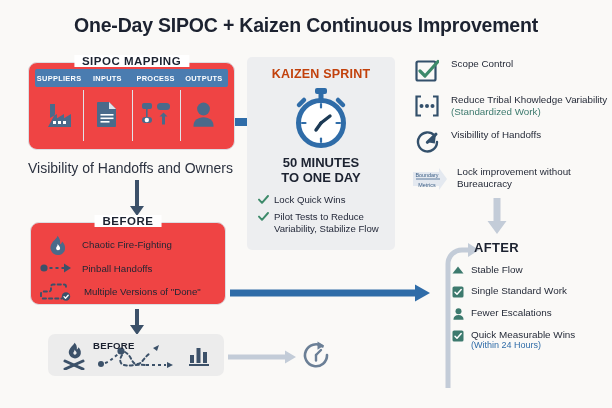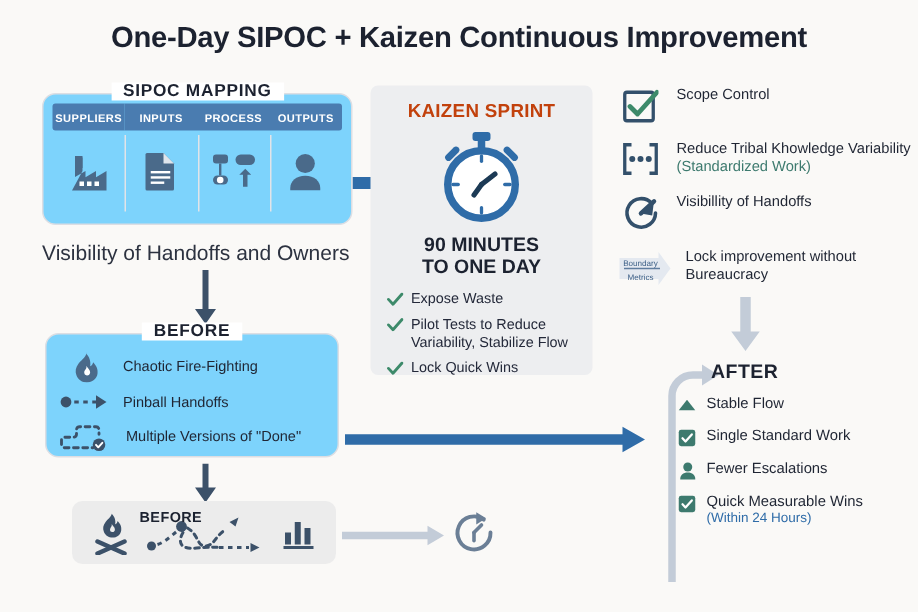--- a/index.html
+++ b/index.html
@@ -16,21 +16,21 @@
   
   #title {
     left: 0; top: 14px; width: 612px;
     text-align: center;
     font-size: 19.5px; font-weight: bold;
     color: #1c2230; letter-spacing: -0.2px;
   }
 
   
   .card {
-    background: #7dd3fc;
+    background: #ef4444;
     border: 1px solid #dcdee3;
     border-radius: 9px;
   }
   .card-legend {
     position: absolute; top: -8px; left: 50%;
     transform: translateX(-50%);
     background: #ffffff;
     padding: 0 8px;
     font-size: 11.5px; font-weight: bold;
     color: #1c2230; letter-spacing: 0.5px;
@@ -216,48 +216,40 @@
             <path d="M31 51.5V55"></path>
           <path d="M12 36h3.5"></path>
             <path d="M46.5 36H50"></path>
         </g>
         <path d="M31 36l9-7" stroke="#1c3a55" stroke-width="3.4" stroke-linecap="round"></path>
         <path d="M31 36l-5 7" stroke="#1c3a55" stroke-width="3.4" stroke-linecap="round"></path>
       </svg>
     </div>
 
     <div id="kaizen-duration">
-      <div>90 MINUTES</div>
+      <div>50 MINUTES</div>
       <div>TO ONE DAY</div>
     </div>
 
     <div id="kaizen-list">
       <div class="kz-item">
         <span class="kz-check">
           <svg width="11" height="9" viewBox="0 0 11 9">
               <path d="M1 4.6l3 3.2L10 1" stroke="#3d8a6a" stroke-width="1.9" fill="none" stroke-linecap="round" stroke-linejoin="round"></path>
             </svg>
         </span>
-        <span>Expose Waste</span>
+        <span>Lock Quick Wins</span>
       </div>
       <div class="kz-item">
         <span class="kz-check">
           <svg width="11" height="9" viewBox="0 0 11 9">
               <path d="M1 4.6l3 3.2L10 1" stroke="#3d8a6a" stroke-width="1.9" fill="none" stroke-linecap="round" stroke-linejoin="round"></path>
             </svg>
         </span>
         <span style="max-width:112px;">Pilot Tests to Reduce Variability, Stabilize Flow</span>
-      </div>
-      <div class="kz-item">
-        <span class="kz-check">
-          <svg width="11" height="9" viewBox="0 0 11 9">
-              <path d="M1 4.6l3 3.2L10 1" stroke="#3d8a6a" stroke-width="1.9" fill="none" stroke-linecap="round" stroke-linejoin="round"></path>
-            </svg>
-        </span>
-        <span>Lock Quick Wins</span>
       </div>
     </div>
   </div>
 
   <div class="abs" id="benefits">
 
     <div class="benefit">
       <span class="benefit-icon">
         <svg width="24" height="24" viewBox="0 0 24 24">
           <rect x="1.5" y="2.5" width="19" height="19" rx="1.5" fill="none" stroke="#33506b" stroke-width="2.2"></rect>

